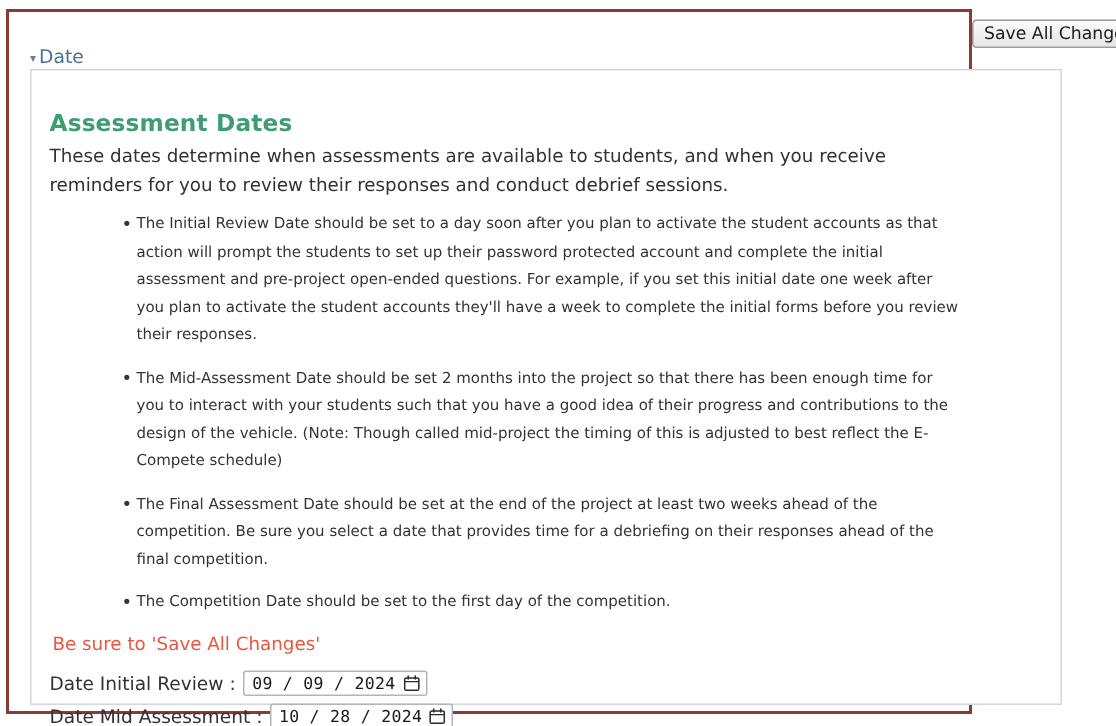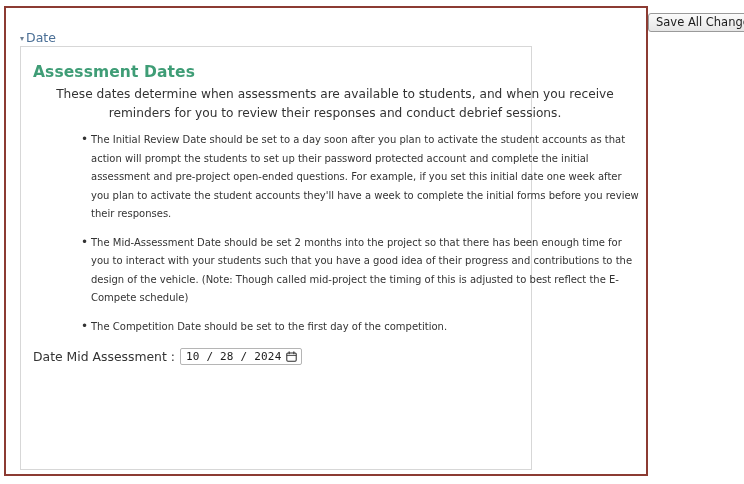--- a/index.html
+++ b/index.html
@@ -51,44 +51,43 @@
   #hide-toggle .label {
     font-size: 12.5px;
     color: #4a6f96;
   }
 
   
   #inner-panel {
     position: absolute;
     left: 14px;
     top: 38px;
-    width: 512px;
+    width: 688px;
     height: 424px;
     border: 1px solid #d7d7d7;
     box-sizing: border-box;
     background: #ffffff;
-    padding: 14px 12px 0 12px;
+    padding: 24px 12px 0 12px;
   }
 
   #section-title {
     color: #3d9970;
     color: #3f9d76;
     font-size: 15.5px;
     font-weight: bold;
     margin: 2px 0 4px 0;
     letter-spacing: 0.1px;
   }
 
   #intro-text {
     font-size: 12.2px;
     line-height: 19px;
     color: #333333;
     margin: 0 0 8px 0;
     width: 604px;
-    text-align: center;
   }
 
   ul#bullet-list {
     margin: 0;
     padding: 0 0 0 48px;
     list-style: none;
   }
   ul#bullet-list li {
     position: relative;
     font-size: 10px;
@@ -185,25 +184,39 @@
 
   <div id="inner-panel">
 
     <div id="section-title">Assessment Dates</div>
 
     <p id="intro-text">These dates determine when assessments are available to students, and when you receive reminders for you to review their responses and conduct debrief sessions.</p>
 
     <ul id="bullet-list">
         <li>The Initial Review Date should be set to a day soon after you plan to activate the student accounts as that action will prompt the students to set up their password protected account and complete the initial assessment and pre-project open-ended questions. For example, if you set this initial date one week after you plan to activate the student accounts they'll have a week to complete the initial forms before you review their responses.</li>
         <li>The Mid-Assessment Date should be set 2 months into the project so that there has been enough time for you to interact with your students such that you have a good idea of their progress and contributions to the design of the vehicle. (Note: Though called mid-project the timing of this is adjusted to best reflect the E-Compete schedule)</li>
+        <li>The Final Assessment Date should be set at the end of the project at least two weeks ahead of the competition. Be sure you select a date that provides time for a debriefing on their responses ahead of the final competition.</li>
         <li>The Competition Date should be set to the first day of the competition.</li>
       </ul>
 
+    <div id="warning-text">Be sure to 'Save All Changes'</div>
 
     <div id="date-fields">
+        <div class="date-row">
+          <span class="date-label">Date Initial Review :</span>
+          <span class="date-input">
+            <span class="digits">09 / 09 / 2024</span>
+            <svg class="cal-icon" viewBox="0 0 14 14">
+              <rect x="1" y="2.5" width="12" height="10.5" rx="1.4" ry="1.4" fill="none" stroke="#2b2b2b" stroke-width="1.3"></rect>
+              <line x1="1" y1="5.6" x2="13" y2="5.6" stroke="#2b2b2b" stroke-width="1.1"></line>
+              <line x1="4" y1="0.9" x2="4" y2="3.4" stroke="#2b2b2b" stroke-width="1.3" stroke-linecap="round"></line>
+              <line x1="10" y1="0.9" x2="10" y2="3.4" stroke="#2b2b2b" stroke-width="1.3" stroke-linecap="round"></line>
+            </svg>
+          </span>
+        </div>
         <div class="date-row">
           <span class="date-label">Date Mid Assessment :</span>
           <span class="date-input">
             <span class="digits">10 / 28 / 2024</span>
             <svg class="cal-icon" viewBox="0 0 14 14">
               <rect x="1" y="2.5" width="12" height="10.5" rx="1.4" ry="1.4" fill="none" stroke="#2b2b2b" stroke-width="1.3"></rect>
               <line x1="1" y1="5.6" x2="13" y2="5.6" stroke="#2b2b2b" stroke-width="1.1"></line>
               <line x1="4" y1="0.9" x2="4" y2="3.4" stroke="#2b2b2b" stroke-width="1.3" stroke-linecap="round"></line>
               <line x1="10" y1="0.9" x2="10" y2="3.4" stroke="#2b2b2b" stroke-width="1.3" stroke-linecap="round"></line>
             </svg>

